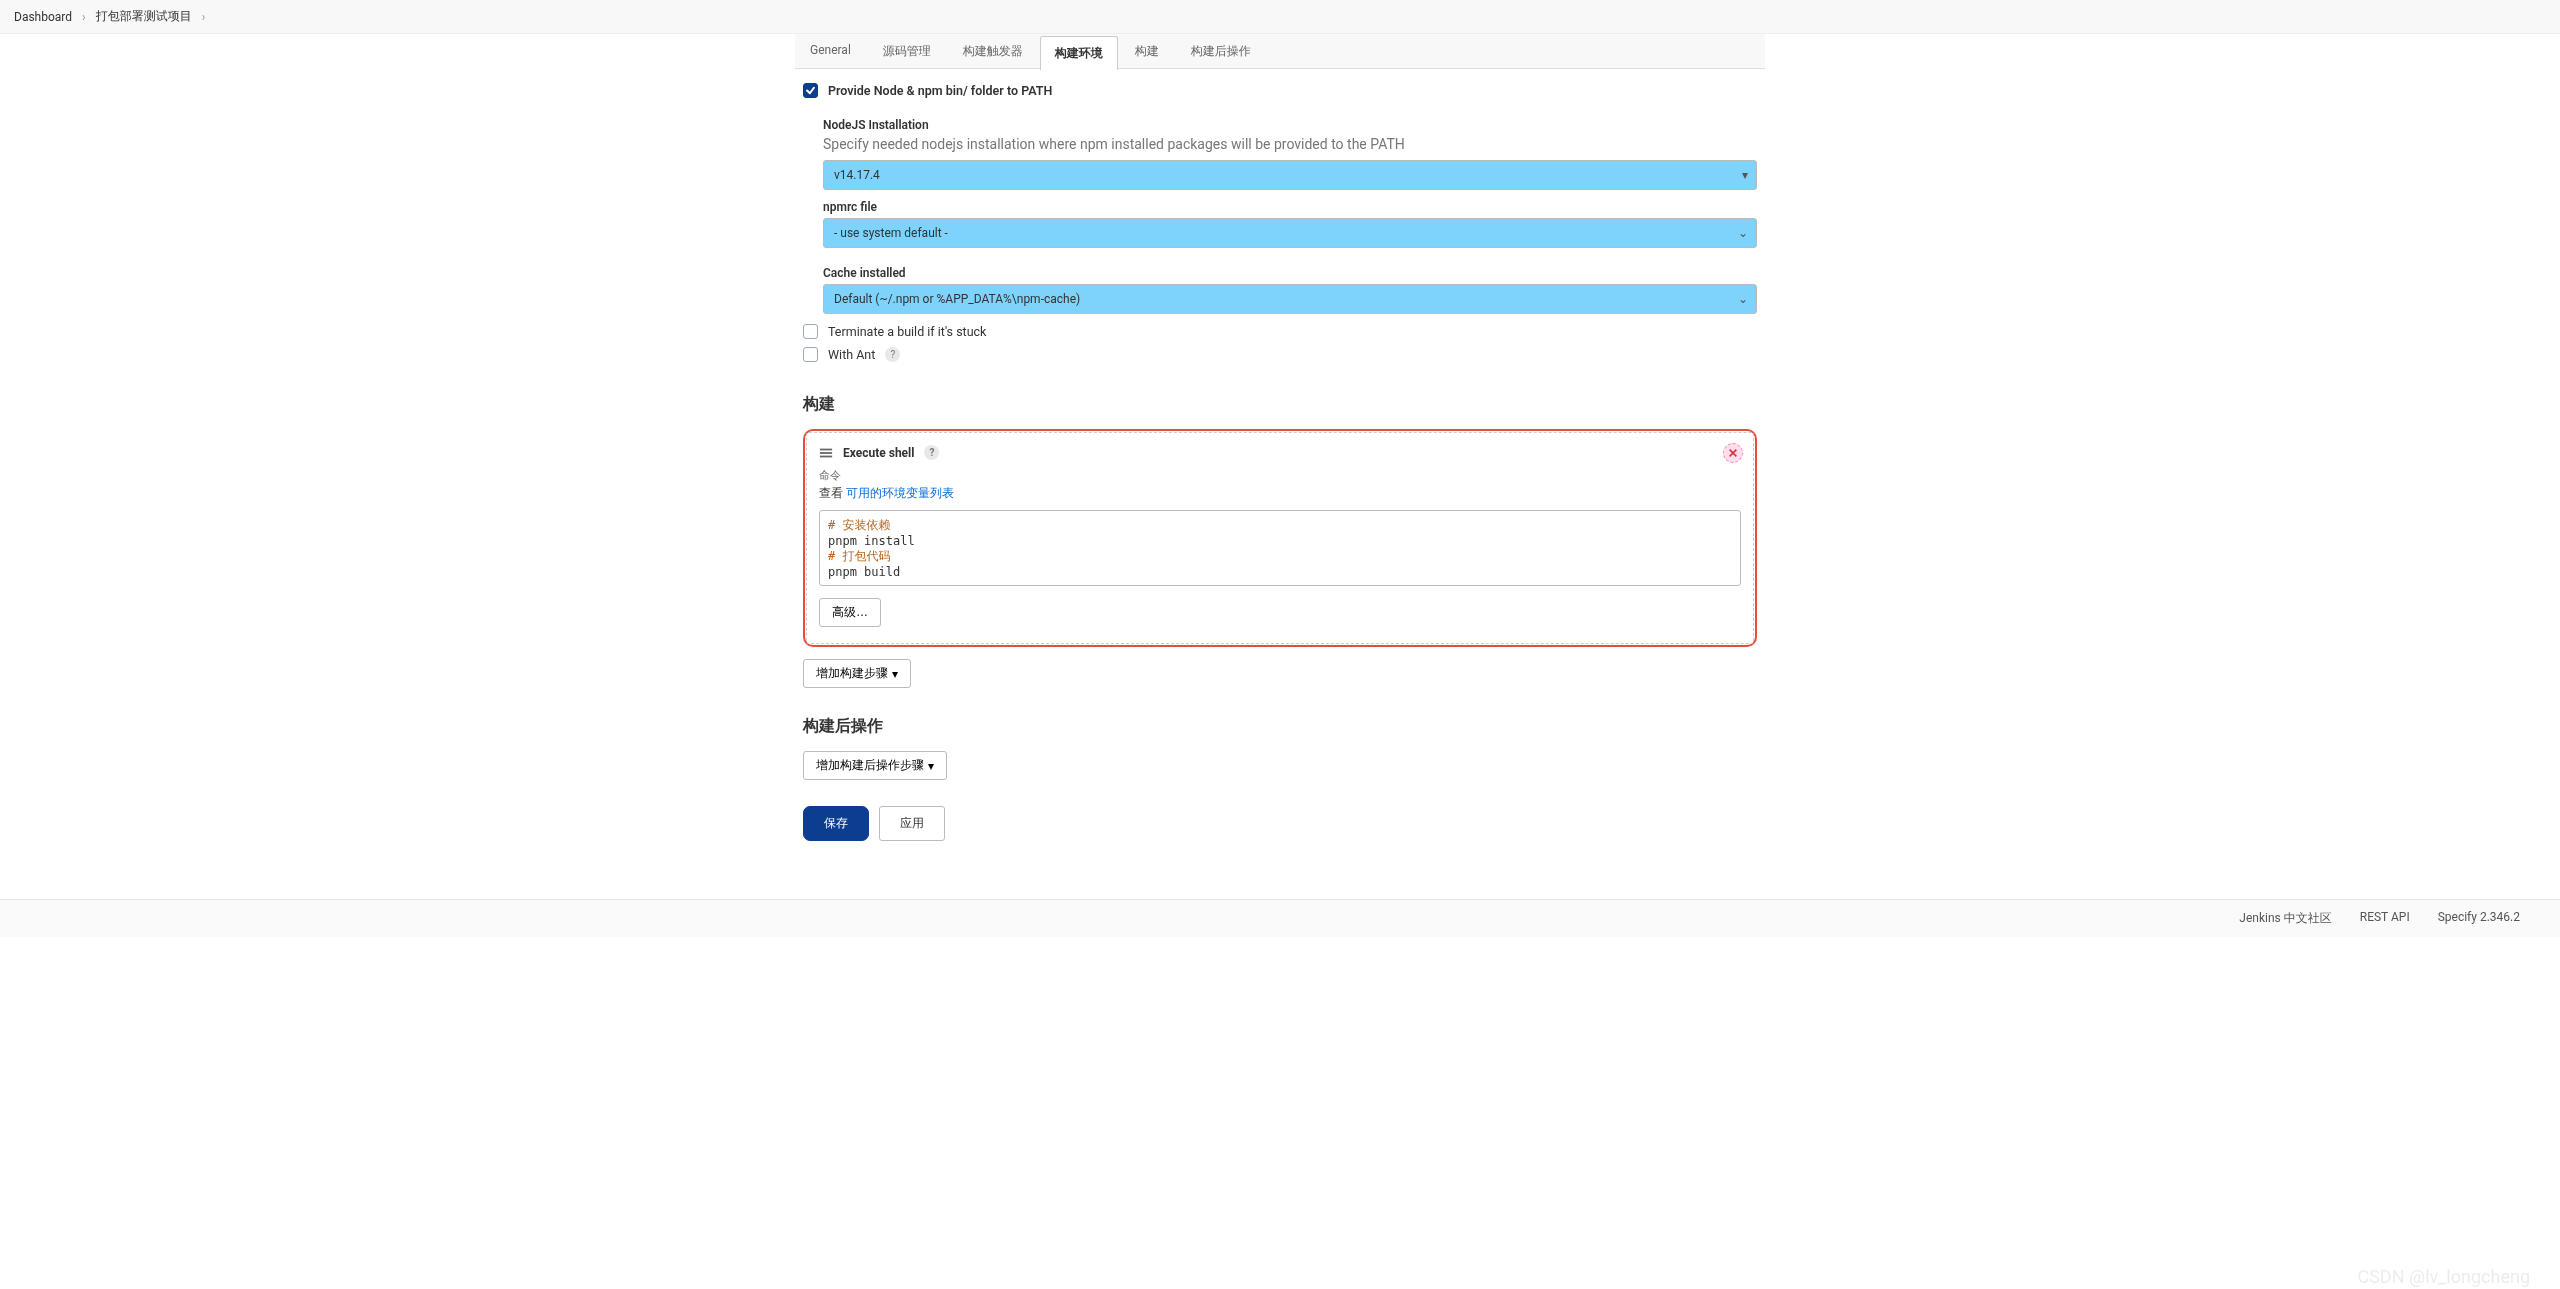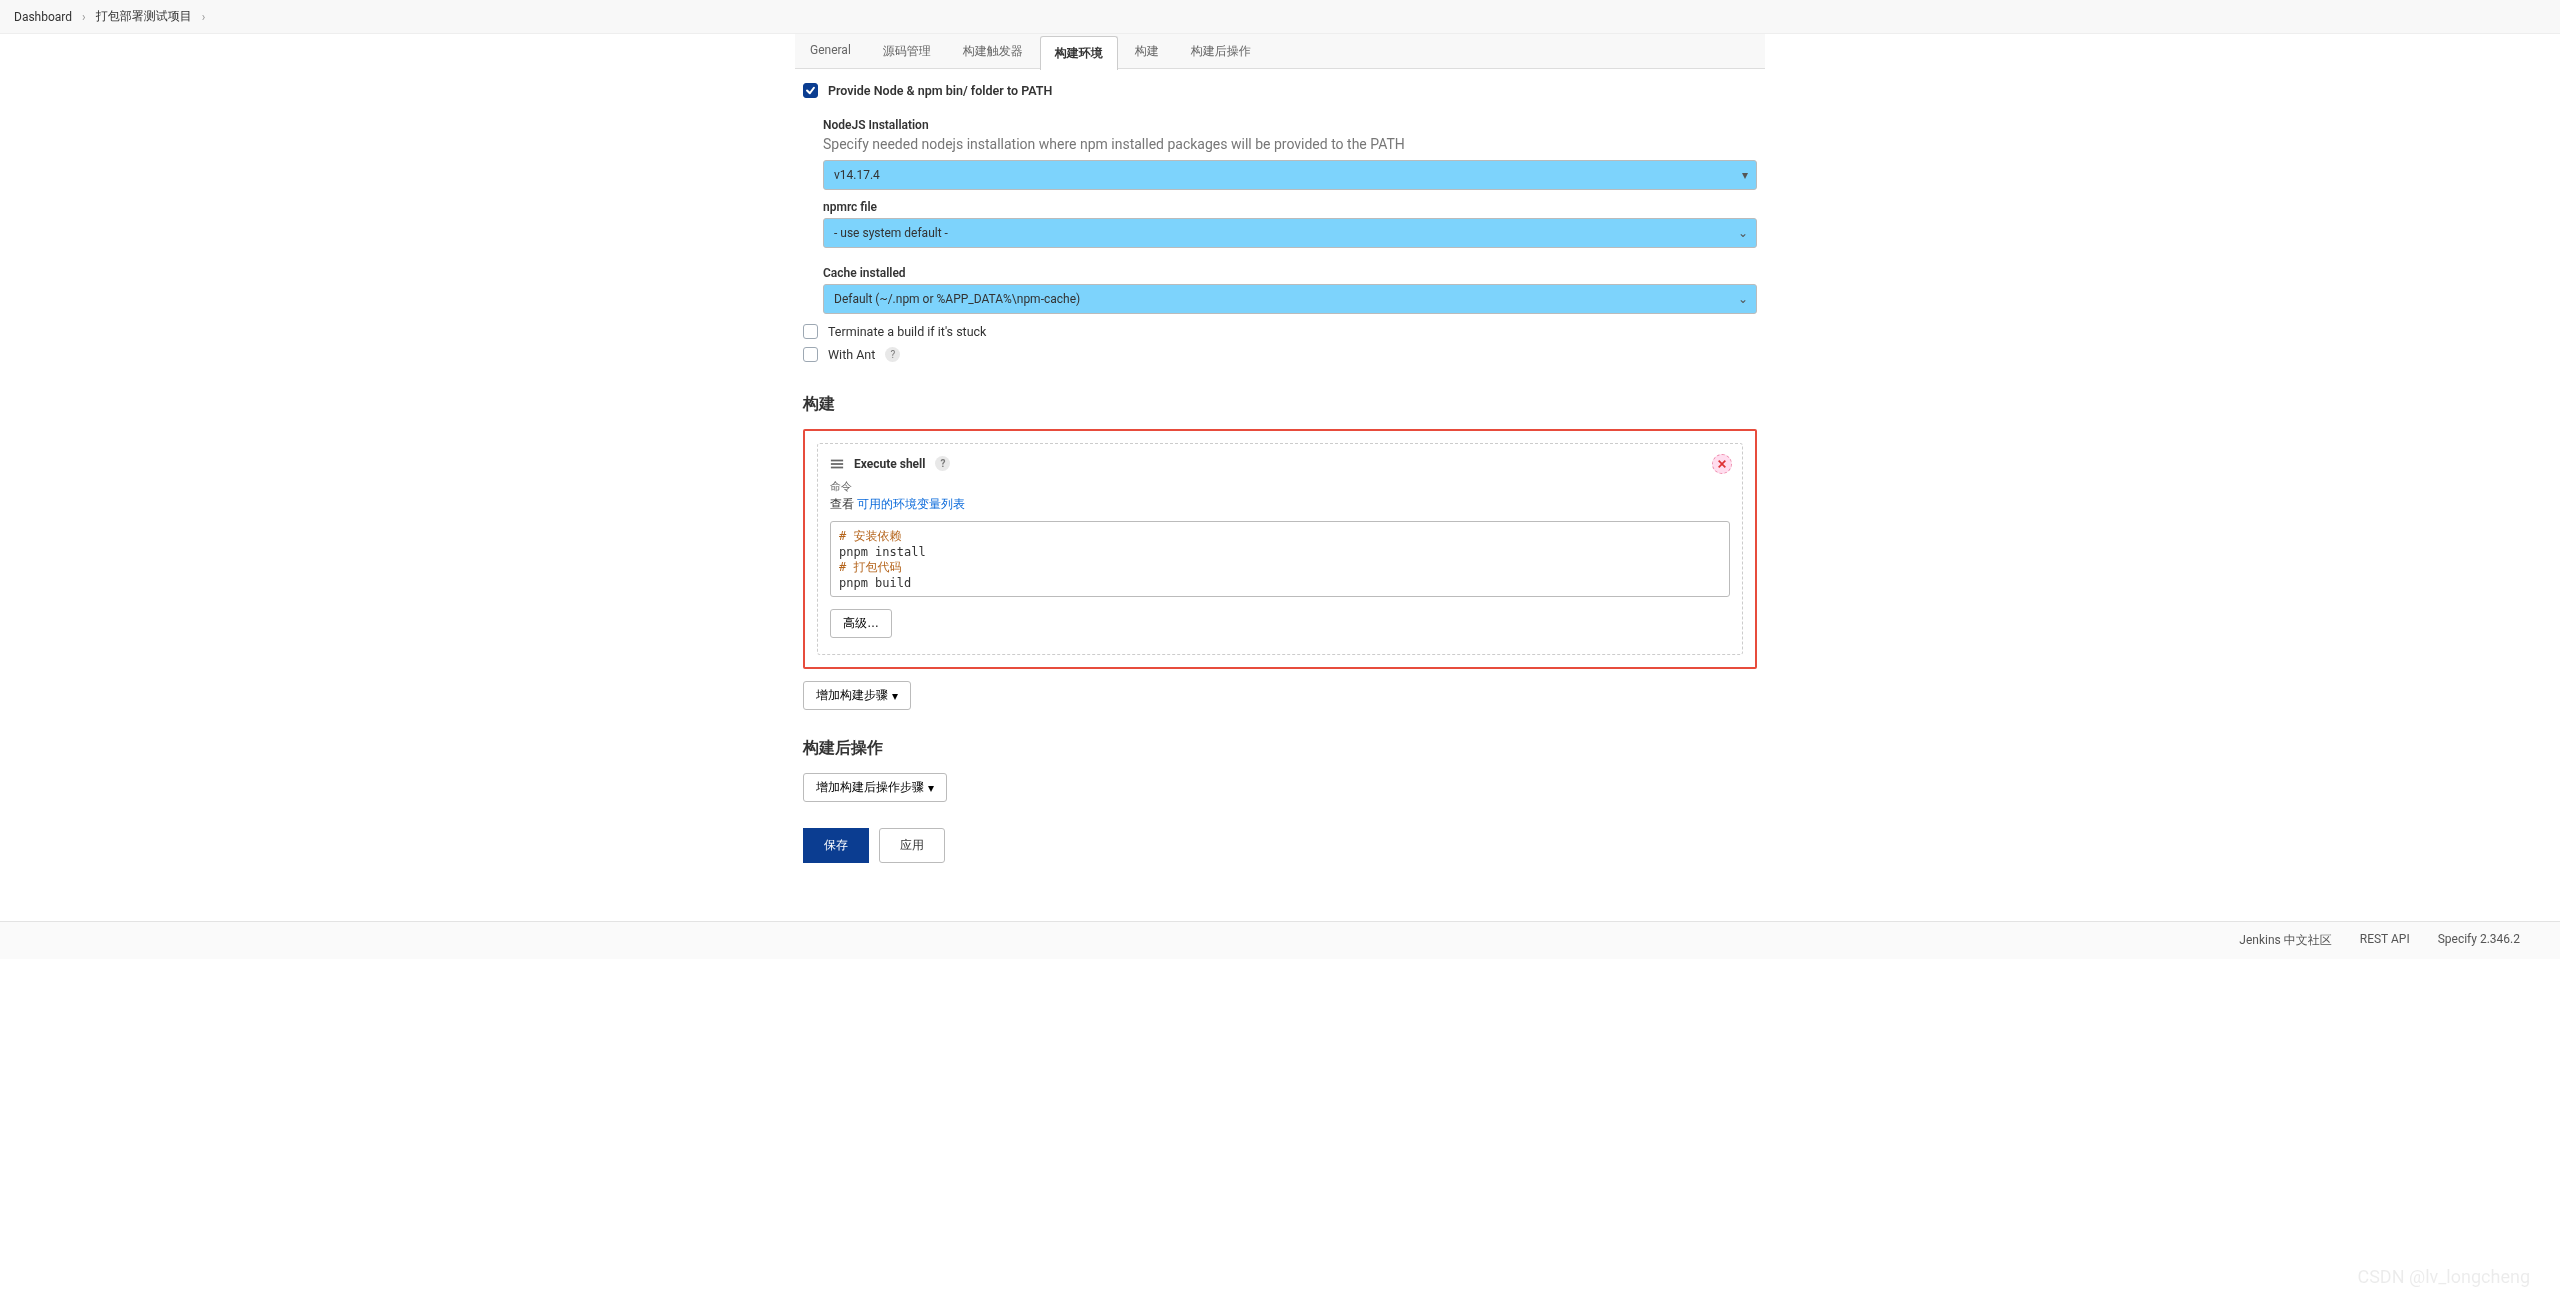--- a/index.html
+++ b/index.html
@@ -111,22 +111,22 @@
       color: #777;
       font-size: 10px;
       cursor: pointer;
     }
 
     .section-title { font-size: 16px; font-weight: 700; margin: 28px 0 14px; }
 
     
     .highlight-box {
       border: 2px solid #e74c3c;
-      border-radius: 2px;
-      padding: 12px;
+      border-radius: 10px;
+      padding: 1px;
     }
     .build-step {
       border: 1px dashed #ccc;
       border-radius: 3px;
       padding: 12px 12px 16px;
       position: relative;
     }
     .step-header {
       display: flex;
       align-items: center;
@@ -174,21 +174,21 @@
       display: inline-flex;
       align-items: center;
       gap: 4px;
     }
     .mt8 { margin-top:12px; }
     .btn-primary {
       background: #0b3d91;
       color: #fff;
       border: 1px solid #0b3d91;
       padding: 8px 20px;
-      border-radius: 0;
+      border-radius: 7px;
       font-size: 12px;
       cursor: pointer;
     }
     .btn-secondary {
       background: #fff;
       color: #333;
       border: 1px solid #bbb;
       padding: 8px 20px;
       border-radius: 3px;
       font-size: 12px;

